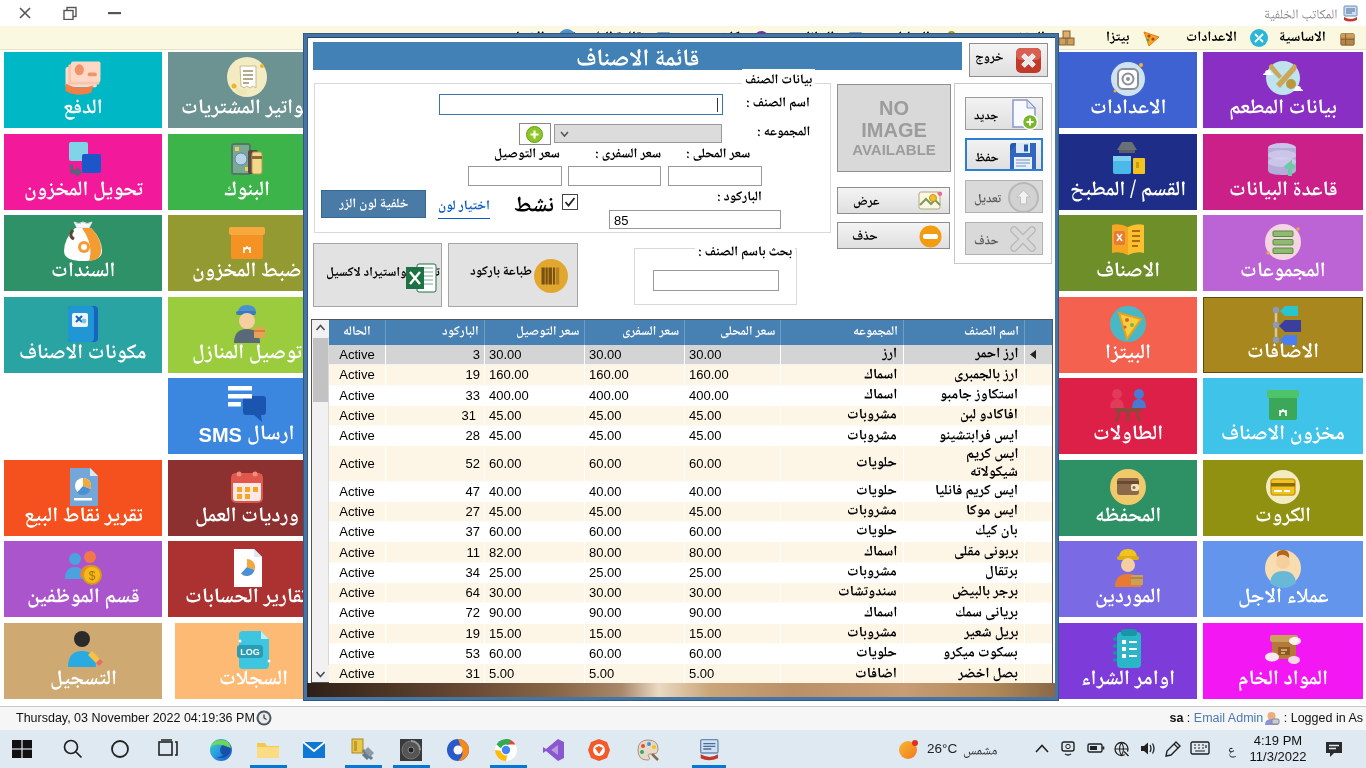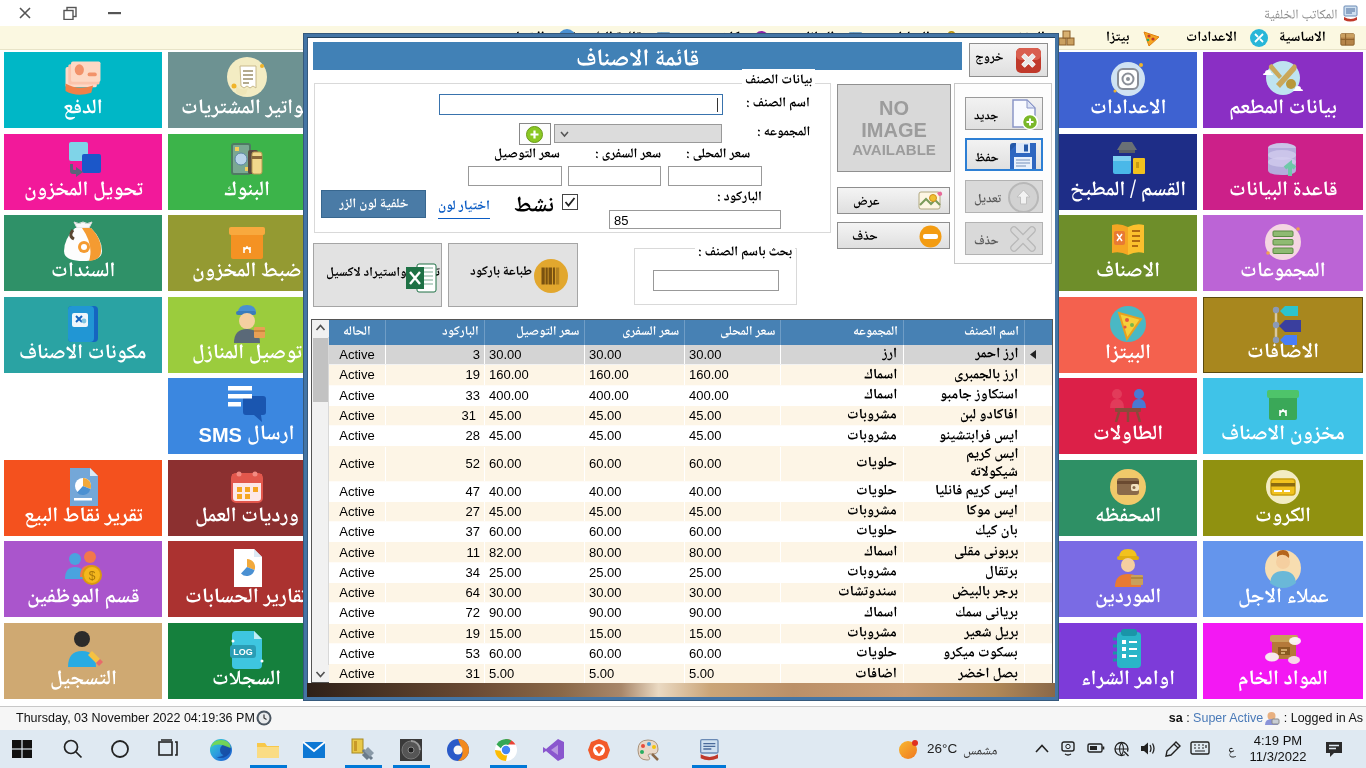--- a/index.html
+++ b/index.html
@@ -688,21 +688,21 @@
             <use href="#b22" x="3733"></use>
             <use href="#b35" x="4128"></use>
             <use href="#b44" x="4471"></use>
             <use href="#b3" x="4848"></use>
             <use href="#b46" x="5136"></use>
             <use href="#b31" x="5548"></use>
           </g>
         </svg>
       </div>
     </div>
-    <div class="tile" style="left:168px;top:572.5px;width:157px;height:76px;background:#15803d">
+    <div class="tile" style="left:175px;top:572.5px;width:157px;height:76px;background:#fdba74">
       <div class="ic" style="top:4px"><svg width="46" height="46" viewBox="0 0 46 46">
           <path d="M12 4 h18 l8 8 v26 q0 4 -4 4 h-22 q-4 0 -4 -4 v-30 q0-4 4-4z" fill="#3ec6e0"></path>
           <path d="M30 4 l8 8 h-8z" fill="#bfeef5"></path>
 <rect x="6" y="18" width="26" height="13" rx="3" fill="#2a9db5"></rect>
           <text x="19" y="28" font-size="9" font-weight="bold" text-anchor="middle" fill="#fff" font-family="Liberation Sans">LOG</text>
 <circle cx="9" cy="14" r="1.5" fill="#fff"></circle>
           <circle cx="38" cy="34" r="1.5" fill="#fff"></circle>
         </svg></div>
       <div class="lb" style="margin-bottom:1px">
         <svg class="at " width="69.1" height="35.8" viewBox="0 0 3292 1703" style="fill:#fff">
@@ -2220,21 +2220,21 @@
 <div id="statusbar"></div>
 <div class="abs" style="left:16px;top:711px;font-size:12.5px;color:#111">Thursday, 03 November 2022 04:19:36 PM</div>
 <svg class="abs" style="left:256px;top:710px" width="16" height="16" viewBox="0 0 16 16">
     <circle cx="8" cy="8" r="7.5" fill="#4a5560"></circle>
     <circle cx="8" cy="8" r="5.5" fill="#e8eaec"></circle>
     <path d="M8 4.5 v3.5 l2.5 1.5" stroke="#333" stroke-width="1.2" fill="none"></path>
   </svg>
 <div class="abs" style="right:3px;top:708px;height:20px;display:flex;align-items:center;font-size:12.5px;color:#111">
     <b>sa</b>
     <span style="white-space:pre"> : </span>
-    <span style="color:#4a7ab8">Super Active </span>
+    <span style="color:#4a7ab8">Email Admin </span>
     <svg width="17" height="17" viewBox="0 0 17 17">
       <circle cx="8.5" cy="6" r="4" fill="#e8b080"></circle>
       <path d="M2 15 q0-6 6.5-6 q6.5 0 6.5 6z" fill="#8a93d8"></path>
       <rect x="9" y="9" width="7" height="5" rx="1" fill="#c8cdd4" stroke="#888"></rect>
     </svg>
     <span style="white-space:pre"> : Logged in As</span>
   </div>
 <div id="taskbar"></div>
 <div class="tbi" style="left:10px;top:737px"><svg width="24" height="24" viewBox="0 0 24 24">
       <g fill="#111">

